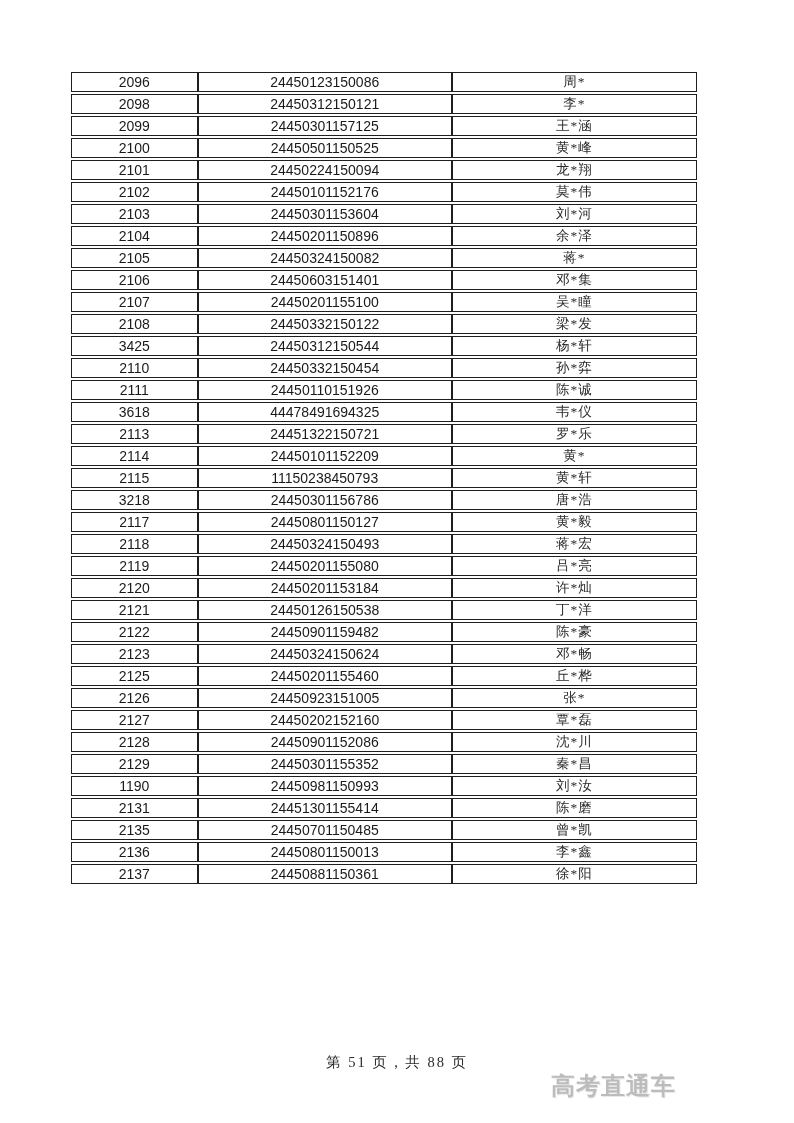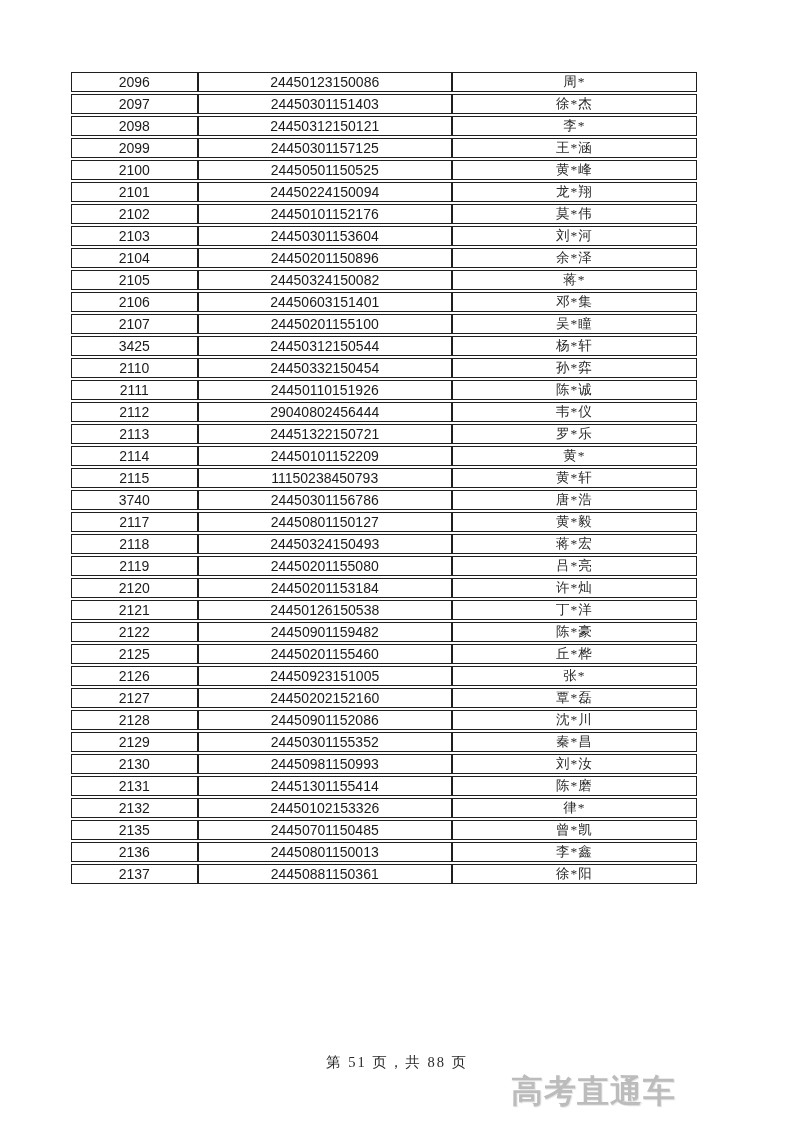--- a/index.html
+++ b/index.html
@@ -61,21 +61,21 @@
     font-family: "Liberation Serif", "DejaVu Serif", serif;
     font-size: 14.5px;
     color: #2a2a2a;
     letter-spacing: 2px;
   }
   .watermark {
     position: absolute;
     top: 1070px;
     right: 8px;
     font-family: "Liberation Serif", "DejaVu Serif", serif;
-    font-size: 32px;
+    font-size: 24px;
     font-weight: bold;
     color: #bcbcbc;
     text-shadow: 1px 1px 0 #e9e9e9;
     letter-spacing: 1px;
   }
 </style>
 </head>
 <body>
 
 <div class="page">
@@ -86,25 +86,20 @@
       <col class="col-id">
       <col class="col-name">
     </colgroup>
     <tbody id="roster-body">
         <tr>
           <td class="cell-seq">2096</td>
           <td class="cell-id">24450123150086</td>
           <td class="cell-name">周*</td>
         </tr>
         <tr>
-          <td class="cell-seq">2097</td>
-          <td class="cell-id">24450301151403</td>
-          <td class="cell-name">徐*杰</td>
-        </tr>
-        <tr>
           <td class="cell-seq">2098</td>
           <td class="cell-id">24450312150121</td>
           <td class="cell-name">李*</td>
         </tr>
         <tr>
           <td class="cell-seq">2099</td>
           <td class="cell-id">24450301157125</td>
           <td class="cell-name">王*涵</td>
         </tr>
         <tr>
@@ -141,56 +136,61 @@
           <td class="cell-seq">2106</td>
           <td class="cell-id">24450603151401</td>
           <td class="cell-name">邓*集</td>
         </tr>
         <tr>
           <td class="cell-seq">2107</td>
           <td class="cell-id">24450201155100</td>
           <td class="cell-name">吴*瞳</td>
         </tr>
         <tr>
+          <td class="cell-seq">2108</td>
+          <td class="cell-id">24450332150122</td>
+          <td class="cell-name">梁*发</td>
+        </tr>
+        <tr>
           <td class="cell-seq">3425</td>
           <td class="cell-id">24450312150544</td>
           <td class="cell-name">杨*轩</td>
         </tr>
         <tr>
           <td class="cell-seq">2110</td>
           <td class="cell-id">24450332150454</td>
           <td class="cell-name">孙*弈</td>
         </tr>
         <tr>
           <td class="cell-seq">2111</td>
           <td class="cell-id">24450110151926</td>
           <td class="cell-name">陈*诚</td>
         </tr>
         <tr>
-          <td class="cell-seq">2112</td>
-          <td class="cell-id">29040802456444</td>
+          <td class="cell-seq">3618</td>
+          <td class="cell-id">44478491694325</td>
           <td class="cell-name">韦*仪</td>
         </tr>
         <tr>
           <td class="cell-seq">2113</td>
           <td class="cell-id">24451322150721</td>
           <td class="cell-name">罗*乐</td>
         </tr>
         <tr>
           <td class="cell-seq">2114</td>
           <td class="cell-id">24450101152209</td>
           <td class="cell-name">黄*</td>
         </tr>
         <tr>
           <td class="cell-seq">2115</td>
           <td class="cell-id">11150238450793</td>
           <td class="cell-name">黄*轩</td>
         </tr>
         <tr>
-          <td class="cell-seq">3740</td>
+          <td class="cell-seq">3218</td>
           <td class="cell-id">24450301156786</td>
           <td class="cell-name">唐*浩</td>
         </tr>
         <tr>
           <td class="cell-seq">2117</td>
           <td class="cell-id">24450801150127</td>
           <td class="cell-name">黄*毅</td>
         </tr>
         <tr>
           <td class="cell-seq">2118</td>
@@ -211,20 +211,25 @@
           <td class="cell-seq">2121</td>
           <td class="cell-id">24450126150538</td>
           <td class="cell-name">丁*洋</td>
         </tr>
         <tr>
           <td class="cell-seq">2122</td>
           <td class="cell-id">24450901159482</td>
           <td class="cell-name">陈*豪</td>
         </tr>
         <tr>
+          <td class="cell-seq">2123</td>
+          <td class="cell-id">24450324150624</td>
+          <td class="cell-name">邓*畅</td>
+        </tr>
+        <tr>
           <td class="cell-seq">2125</td>
           <td class="cell-id">24450201155460</td>
           <td class="cell-name">丘*桦</td>
         </tr>
         <tr>
           <td class="cell-seq">2126</td>
           <td class="cell-id">24450923151005</td>
           <td class="cell-name">张*</td>
         </tr>
         <tr>
@@ -236,35 +241,30 @@
           <td class="cell-seq">2128</td>
           <td class="cell-id">24450901152086</td>
           <td class="cell-name">沈*川</td>
         </tr>
         <tr>
           <td class="cell-seq">2129</td>
           <td class="cell-id">24450301155352</td>
           <td class="cell-name">秦*昌</td>
         </tr>
         <tr>
-          <td class="cell-seq">2130</td>
+          <td class="cell-seq">1190</td>
           <td class="cell-id">24450981150993</td>
           <td class="cell-name">刘*汝</td>
         </tr>
         <tr>
           <td class="cell-seq">2131</td>
           <td class="cell-id">24451301155414</td>
           <td class="cell-name">陈*磨</td>
         </tr>
         <tr>
-          <td class="cell-seq">2132</td>
-          <td class="cell-id">24450102153326</td>
-          <td class="cell-name">律*</td>
-        </tr>
-        <tr>
           <td class="cell-seq">2135</td>
           <td class="cell-id">24450701150485</td>
           <td class="cell-name">曾*凯</td>
         </tr>
         <tr>
           <td class="cell-seq">2136</td>
           <td class="cell-id">24450801150013</td>
           <td class="cell-name">李*鑫</td>
         </tr>
         <tr>

